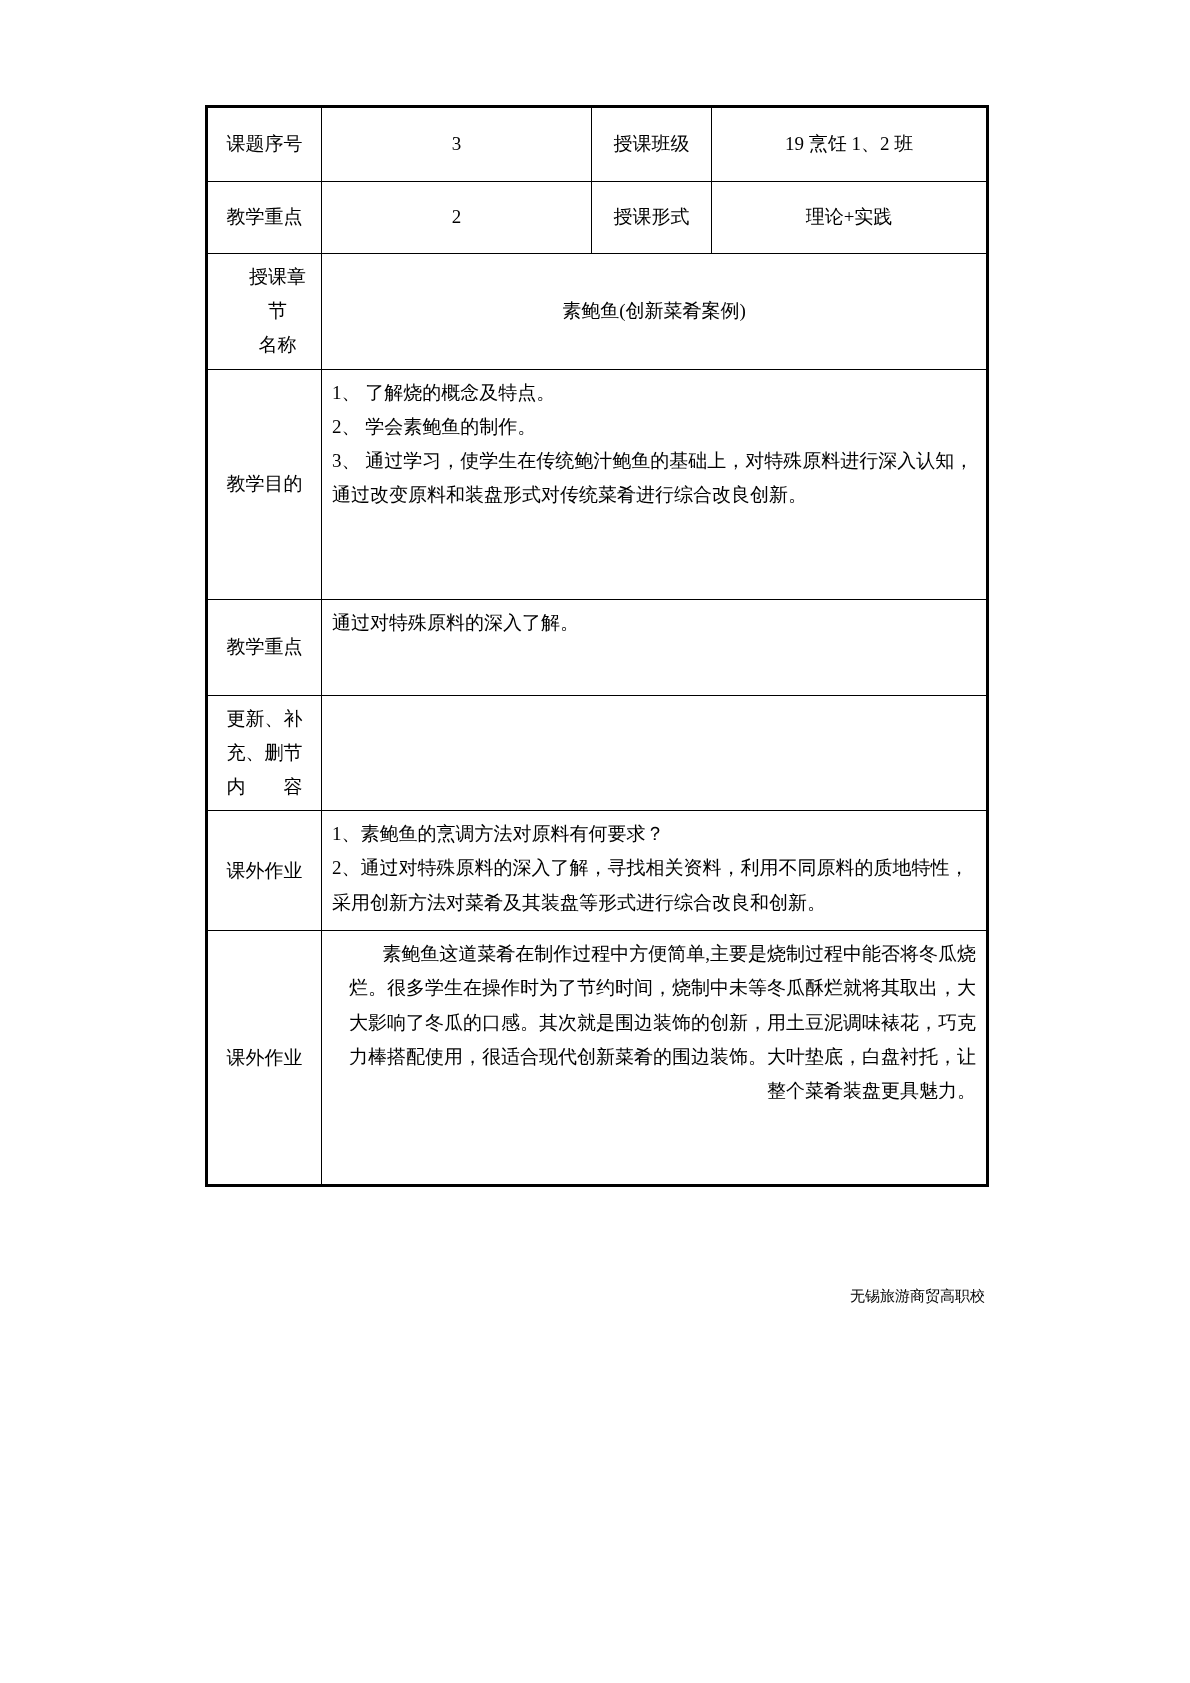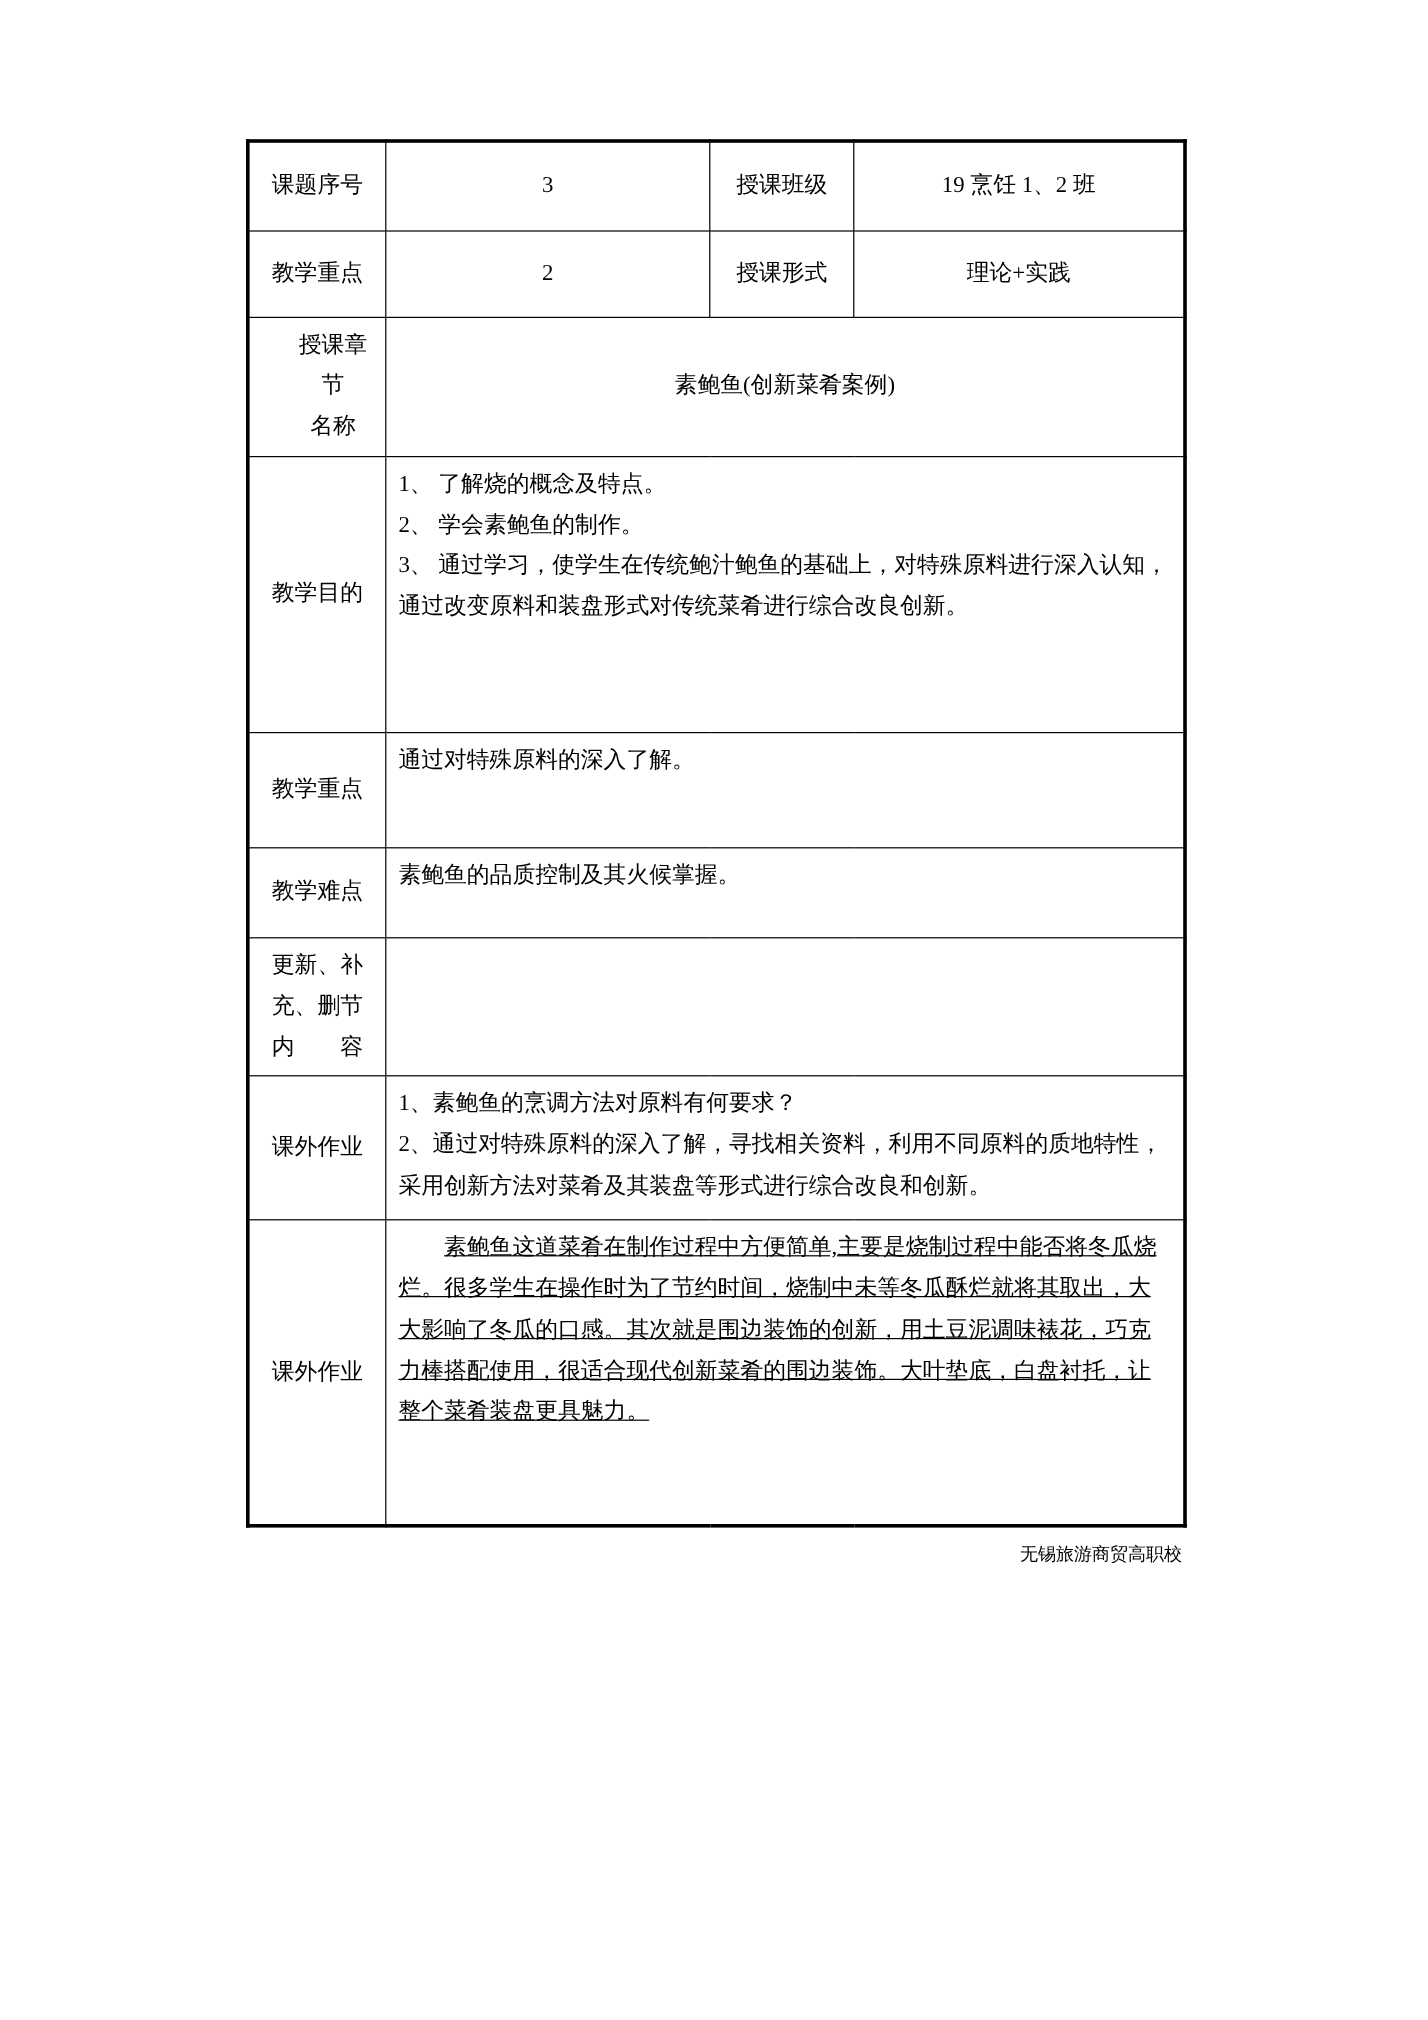--- a/index.html
+++ b/index.html
@@ -5,21 +5,21 @@
   * { margin: 0; padding: 0; box-sizing: border-box; }
   html, body { background: #ffffff; }
   body {
     width: 1190px; height: 1683px;
     position: relative;
     font-family: "Liberation Serif", "DejaVu Serif", serif;
     color: #000;
   }
   .doc-table {
     position: absolute;
-    left: 205px; top: 116px;
+    left: 205px; top: 105px;
     width: 781px;
     border-collapse: collapse;
     table-layout: fixed;
     border-radius: 21px;
   }
   .doc-table, .doc-table td {
     border: 1px solid #000;
   }
   .doc-table {
     border: 3px solid #000;
@@ -32,21 +32,21 @@
   }
   td.lbl {
     text-align: center;
     vertical-align: middle;
   }
   td.ctr { text-align: center; }
   td.topcell { vertical-align: top; }
   .multiline-label { display: inline-block; text-align: center; margin-left: 26px; }
   .justify-label { display: inline-block; text-align: left; width: 76px; }
   .justify-label .jl-row { display: flex; justify-content: space-between; }
-  .indent-para { text-indent: 2em; text-align: left; text-decoration: underline; }
+  .indent-para { text-indent: 2em; text-align: right; }
   .footer-note {
     position: absolute;
     top: 1286px;
     right: 205px;
     font-size: 15px;
     line-height: 1.4;
   }
 </style>
 </head>
 <body>
@@ -92,24 +92,20 @@
       <div>2、 学会素鲍鱼的制作。</div>
       <div>3、 通过学习，使学生在传统鲍汁鲍鱼的基础上，对特殊原料进行深入认知，通过改变原料和装盘形式对传统菜肴进行综合改良创新。</div>
     </td>
   </tr>
 
   <tr style="height:96px">
     <td class="lbl">教学重点</td>
     <td class="topcell" colspan="3">通过对特殊原料的深入了解。</td>
   </tr>
 
-  <tr style="height:75px">
-    <td class="lbl">教学难点</td>
-    <td class="topcell" colspan="3">素鲍鱼的品质控制及其火候掌握。</td>
-  </tr>
 
   <tr style="height:100px">
     <td class="lbl">
       <span class="justify-label">
         <span style="display:block">更新、补</span>
         <span style="display:block">充、删节</span>
         <span class="jl-row">
           <span>内</span>
           <span>容</span>
         </span>

